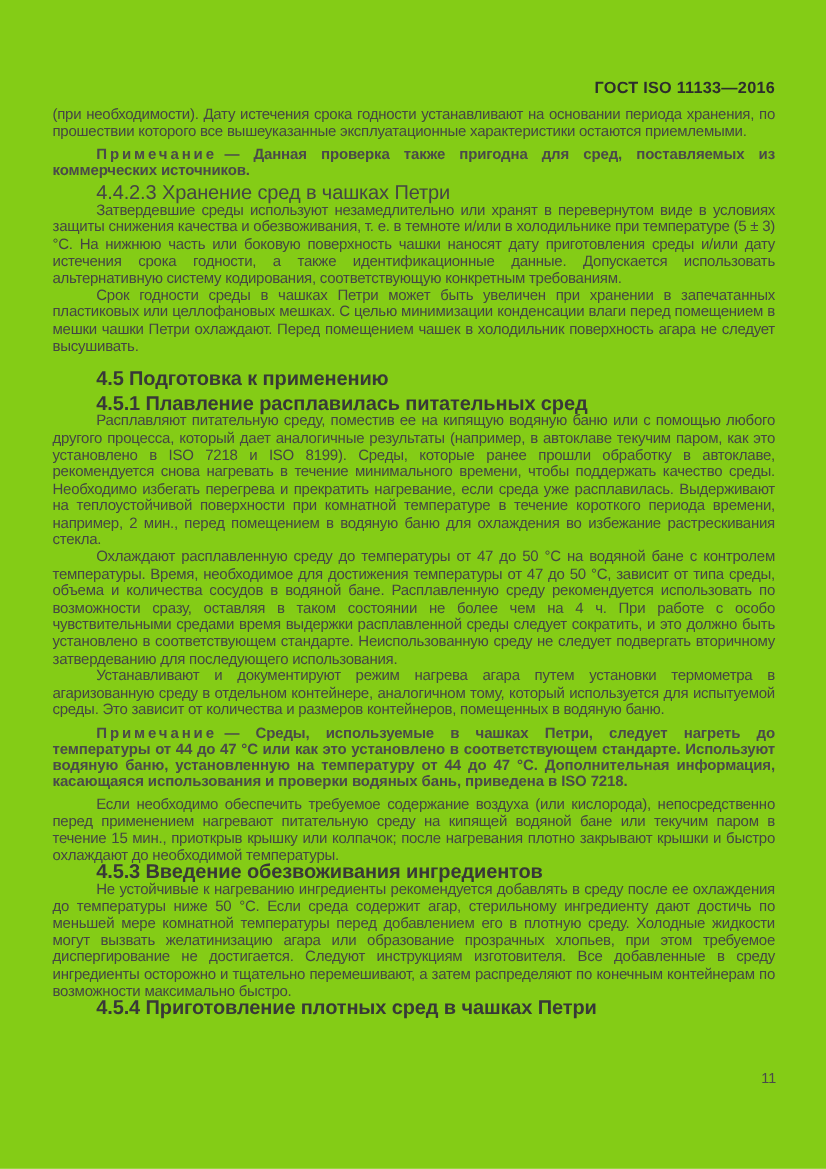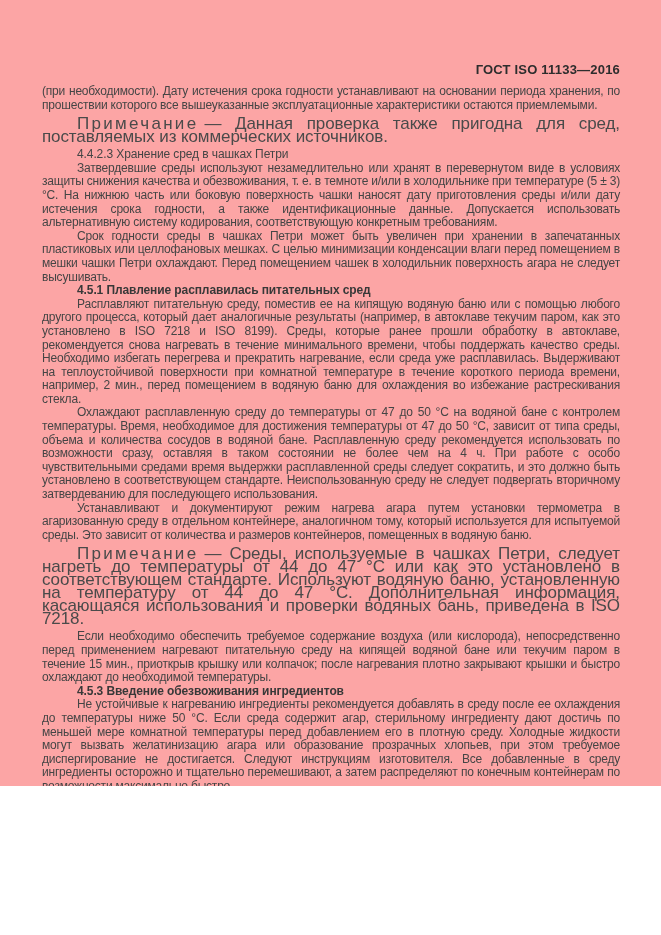--- a/index.html
+++ b/index.html
@@ -4,22 +4,22 @@
 <style>
   * { box-sizing: border-box; }
   html, body { margin: 0; padding: 0; }
   body {
     width: 661px; height: 935px;
     background: #ffffff;
     font-family: "Liberation Sans", "DejaVu Sans", sans-serif;
   }
   .page {
     position: relative;
-    width: 661px; height: 786px;
-    background: #fca5a5;
+    width: 661px; height: 935px;
+    background: #84cc16;
     overflow: hidden;
   }
   .page-header {
     position: absolute;
     top: 62px; left: 42px; width: 578px;
     text-align: right;
     font-size: 13px; font-weight: 700;
     color: #2d2d2d; letter-spacing: 0.2px;
   }
   .content {
@@ -29,41 +29,42 @@
   }
   p { margin: 0; }
   .para {
     font-size: 12px; line-height: 13.6px;
     letter-spacing: -0.2px;
     text-align: justify;
     text-indent: 35px;
   }
   .para.continued { text-indent: 0; }
   .head {
-    font-size: 12px; line-height: 13.6px;
+    font-size: 16px; line-height: 13.6px;
     font-weight: 700; color: #383838;
     text-indent: 35px; letter-spacing: -0.1px;
   }
   .head.regular { font-weight: 400; color: #454545; }
   .head.section { margin-top: 13px; margin-bottom: 6px; }
   .note {
-    font-size: 17px; line-height: 13px;
+    font-size: 12px; line-height: 13px;
     letter-spacing: -0.1px;
     text-align: justify;
     text-indent: 35px;
     margin: 5px 0;
     color: #4a4a4a;
+    font-weight: bold;
   }
   .note-label { letter-spacing: 2.3px; }
   .note-text { margin-left: 6px; }
   sup.cm3 { font-size: 8px; line-height: 0; vertical-align: super; }
   .page-footer {
     position: absolute;
     top: 857px; left: 42px; width: 579px;
-    text-align: left;
+    text-align: right;
     font-size: 11.5px; color: #4a4a4a;
   }
 </style>
 </head>
 <body>
 
 <div class="page">
 
   <div class="page-header">
     <span>ГОСТ ISO 11133—2016</span>
@@ -74,20 +75,21 @@
     <p class="para continued">(при необходимости). Дату истечения срока годности устанавливают на основании периода хранения, по прошествии которого все вышеуказанные эксплуатационные характеристики остаются приемлемыми.</p>
 
     <p class="note"><span class="note-label">Примечание</span><span class="note-text">—  Данная проверка также пригодна для сред, поставляемых из коммерческих источников.</span></p>
 
     <p class="head regular">4.4.2.3 Хранение сред в чашках Петри</p>
 
     <p class="para">Затвердевшие среды используют незамедлительно или хранят в перевернутом виде в условиях защиты снижения качества и обезвоживания, т. е. в темноте и/или в холодильнике при температуре (5 ± 3) °С. На нижнюю часть или боковую поверхность чашки наносят дату приготовления среды и/или дату истечения срока годности, а также идентификационные данные. Допускается использовать альтернативную систему кодирования, соответствующую конкретным требованиям.</p>
 
     <p class="para">Срок годности среды в чашках Петри может быть увеличен при хранении в запечатанных пластиковых или целлофановых мешках. С целью минимизации конденсации влаги перед помещением в мешки чашки Петри охлаждают. Перед помещением чашек в холодильник поверхность агара не следует высушивать.</p>
 
+    <p class="head section">4.5 Подготовка к применению</p>
 
     <p class="head">4.5.1 Плавление расплавилась питательных сред</p>
 
     <p class="para">Расплавляют питательную среду, поместив ее на кипящую водяную баню или с помощью любого другого процесса, который дает аналогичные результаты (например, в автоклаве текучим паром, как это установлено в ISO 7218 и ISO 8199). Среды, которые ранее прошли обработку в автоклаве, рекомендуется снова нагревать в течение минимального времени, чтобы поддержать качество среды. Необходимо избегать перегрева и прекратить нагревание, если среда уже расплавилась. Выдерживают на теплоустойчивой поверхности при комнатной температуре в течение короткого периода времени, например, 2 мин., перед помещением в водяную баню для охлаждения во избежание растрескивания стекла.</p>
 
     <p class="para">Охлаждают расплавленную среду до температуры от 47 до 50 °С на водяной бане с контролем температуры. Время, необходимое для достижения температуры от 47 до 50 °С, зависит от типа среды, объема и количества сосудов в водяной бане. Расплавленную среду рекомендуется использовать по возможности сразу, оставляя в таком состоянии не более чем на 4 ч. При работе с особо чувствительными средами время выдержки расплавленной среды следует сократить, и это должно быть установлено в соответствующем стандарте. Неиспользованную среду не следует подвергать вторичному затвердеванию для последующего использования.</p>
 
     <p class="para">Устанавливают и документируют режим нагрева агара путем установки термометра в агаризованную среду в отдельном контейнере, аналогичном тому, который используется для испытуемой среды. Это зависит от количества и размеров контейнеров, помещенных в водяную баню.</p>
 
     <p class="note"><span class="note-label">Примечание</span><span class="note-text">—  Среды, используемые в чашках Петри, следует нагреть до температуры от 44 до 47 °С или как это установлено в соответствующем стандарте. Используют водяную баню, установленную на температуру от 44 до 47 °С. Дополнительная информация, касающаяся использования и проверки водяных бань, приведена в ISO 7218.</span></p>

